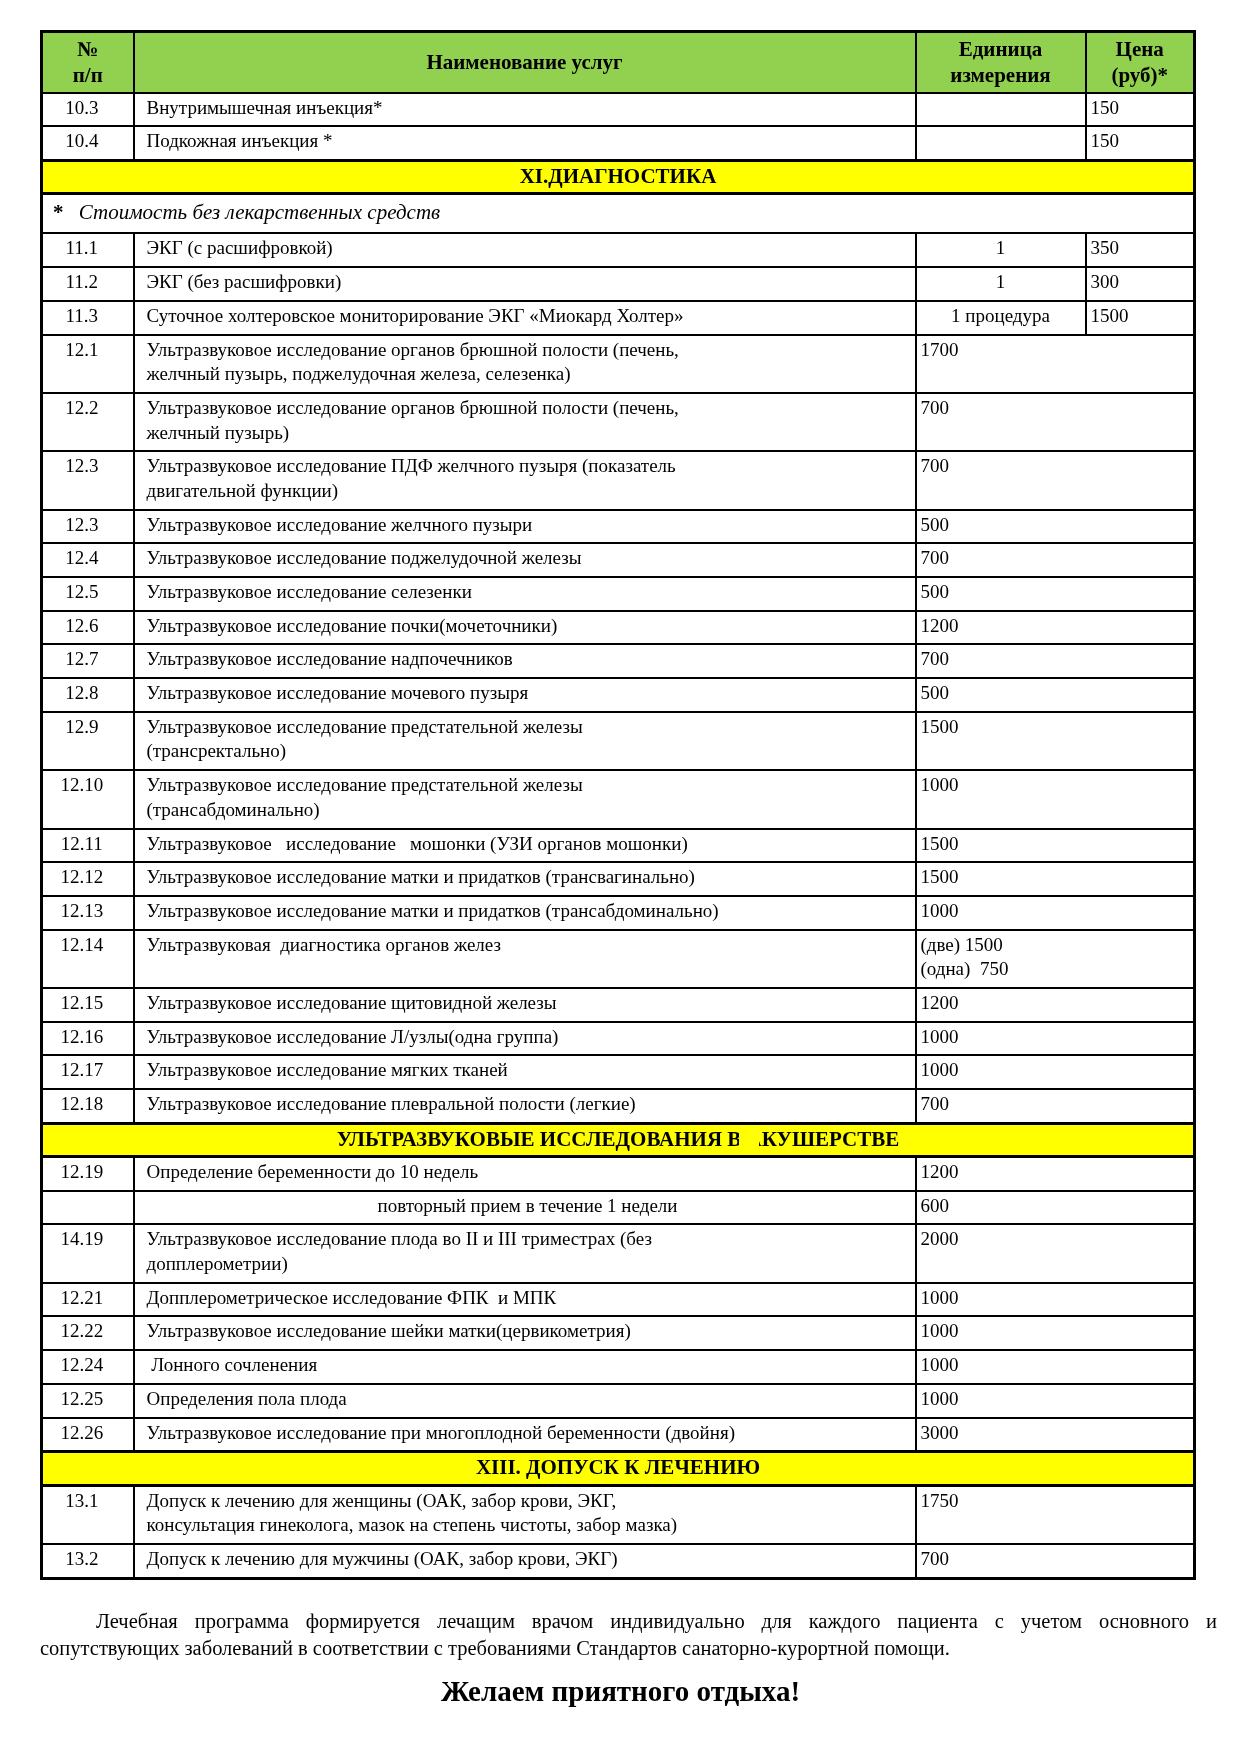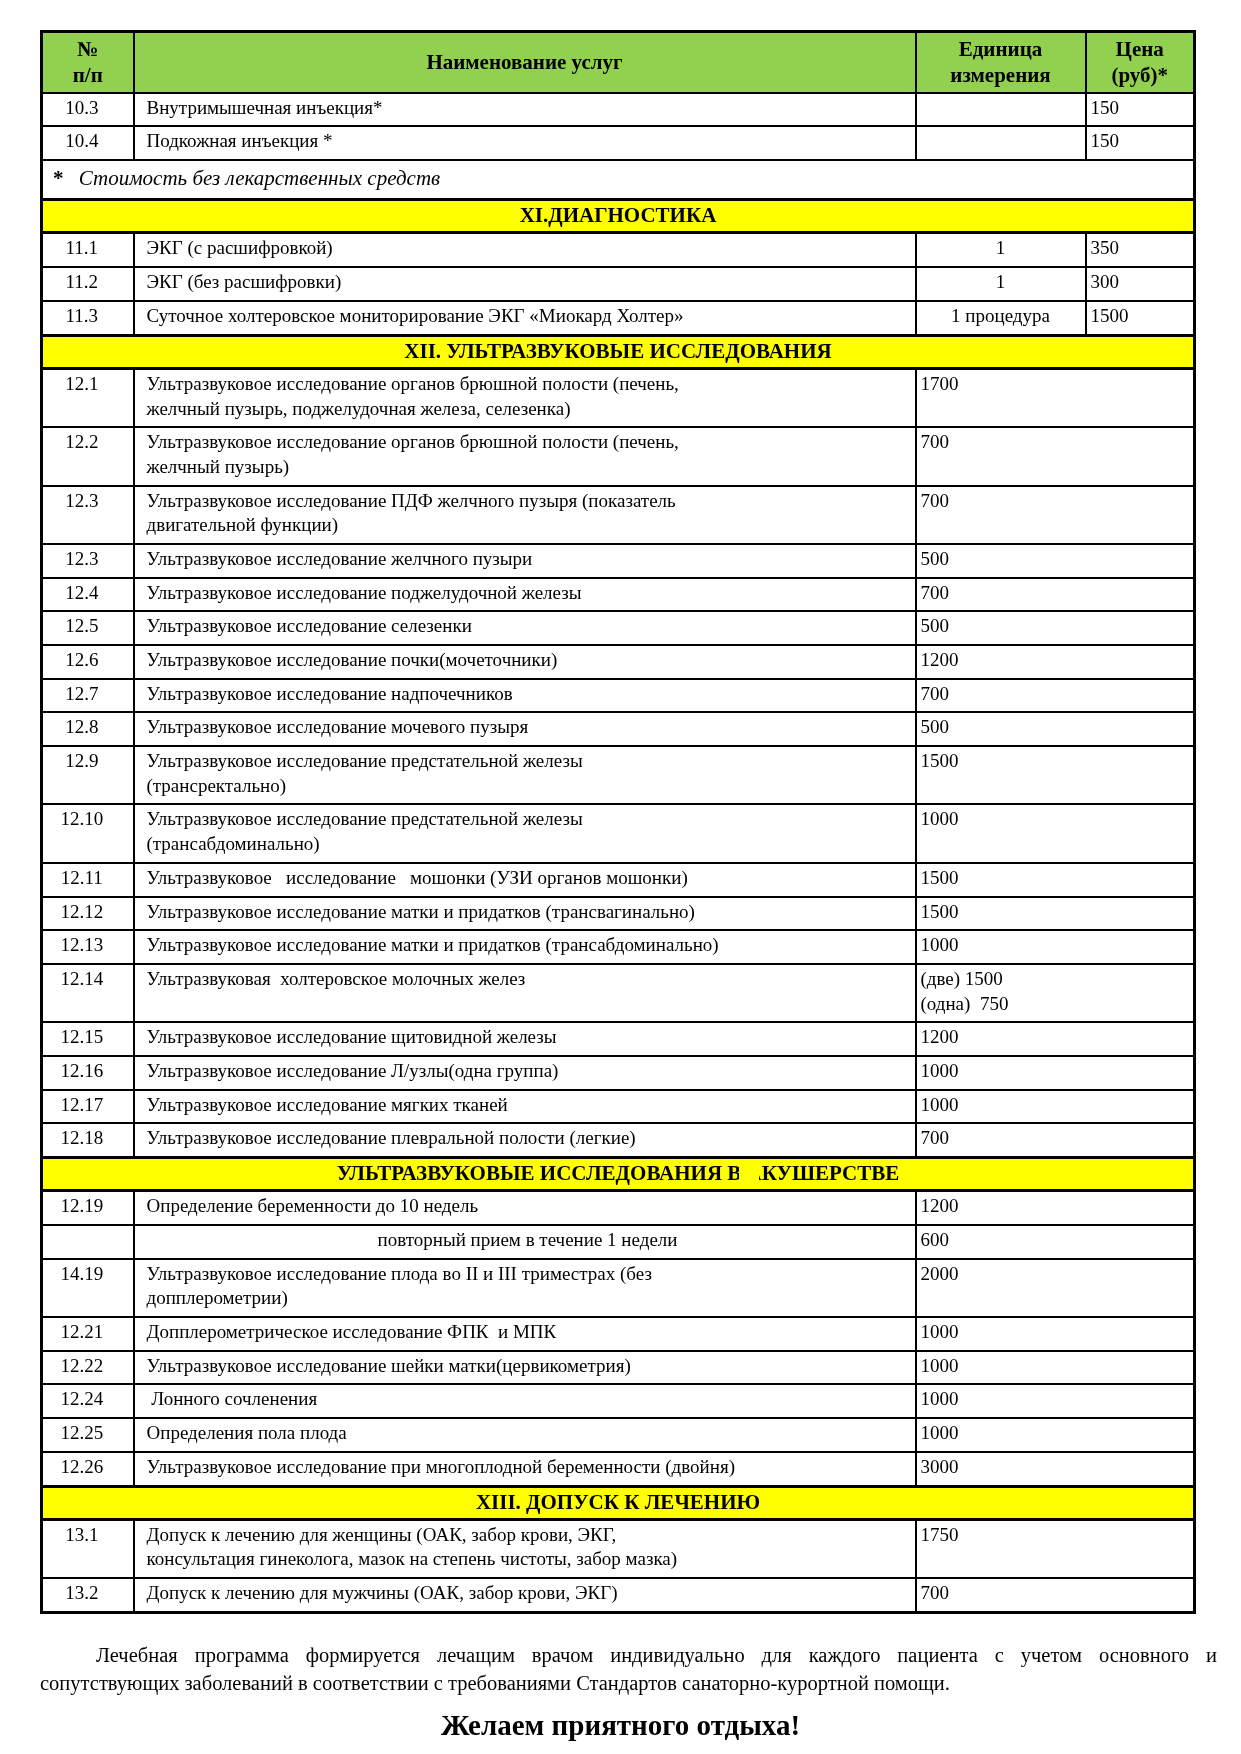--- a/index.html
+++ b/index.html
@@ -110,47 +110,44 @@
           <td class="unit"></td>
           <td class="price">150</td>
         </tr>
         <tr>
           <td class="num">10.4</td>
           <td class="name">Подкожная инъекция *</td>
           <td class="unit"></td>
           <td class="price">150</td>
         </tr>
         <tr>
+          <td class="band" colspan="4">XI.ДИАГНОСТИКА</td>
+        </tr>
+        <tr>
           <td class="note" colspan="4"><span class="star">*</span><span class="ntext"> Стоимость без лекарственных средств</span></td>
-        </tr>
-        <tr>
-          <td class="band" colspan="4">XI.ДИАГНОСТИКА</td>
         </tr>
         <tr>
           <td class="num">11.1</td>
           <td class="name">ЭКГ (с расшифровкой)</td>
           <td class="unit">1</td>
           <td class="price">350</td>
         </tr>
         <tr>
           <td class="num">11.2</td>
           <td class="name">ЭКГ (без расшифровки)</td>
           <td class="unit">1</td>
           <td class="price">300</td>
         </tr>
         <tr>
           <td class="num">11.3</td>
           <td class="name">Суточное холтеровское мониторирование ЭКГ «Миокард Холтер»</td>
           <td class="unit">1 процедура</td>
           <td class="price">1500</td>
         </tr>
         <tr>
-          <td class="band" colspan="4">XII. УЛЬТРАЗВУКОВЫЕ ИССЛЕДОВАНИЯ</td>
-        </tr>
-        <tr>
           <td class="num">12.1</td>
           <td class="name">Ультразвуковое исследование органов брюшной полости (печень,
 желчный пузырь, поджелудочная железа, селезенка)</td>
           <td class="price merged" colspan="2">1700</td>
         </tr>
         <tr>
           <td class="num">12.2</td>
           <td class="name">Ультразвуковое исследование органов брюшной полости (печень,
 желчный пузырь)</td>
           <td class="price merged" colspan="2">700</td>
@@ -213,21 +210,21 @@
           <td class="name">Ультразвуковое исследование матки и придатков (трансвагинально)</td>
           <td class="price merged" colspan="2">1500</td>
         </tr>
         <tr>
           <td class="num">12.13</td>
           <td class="name">Ультразвуковое исследование матки и придатков (трансабдоминально)</td>
           <td class="price merged" colspan="2">1000</td>
         </tr>
         <tr>
           <td class="num">12.14</td>
-          <td class="name">Ультразвуковая  холтеровское молочных желез</td>
+          <td class="name">Ультразвуковая  диагностика органов желез</td>
           <td class="price merged" colspan="2">(две) 1500
 (одна)  750</td>
         </tr>
         <tr>
           <td class="num">12.15</td>
           <td class="name">Ультразвуковое исследование щитовидной железы</td>
           <td class="price merged" colspan="2">1200</td>
         </tr>
         <tr>
           <td class="num">12.16</td>

